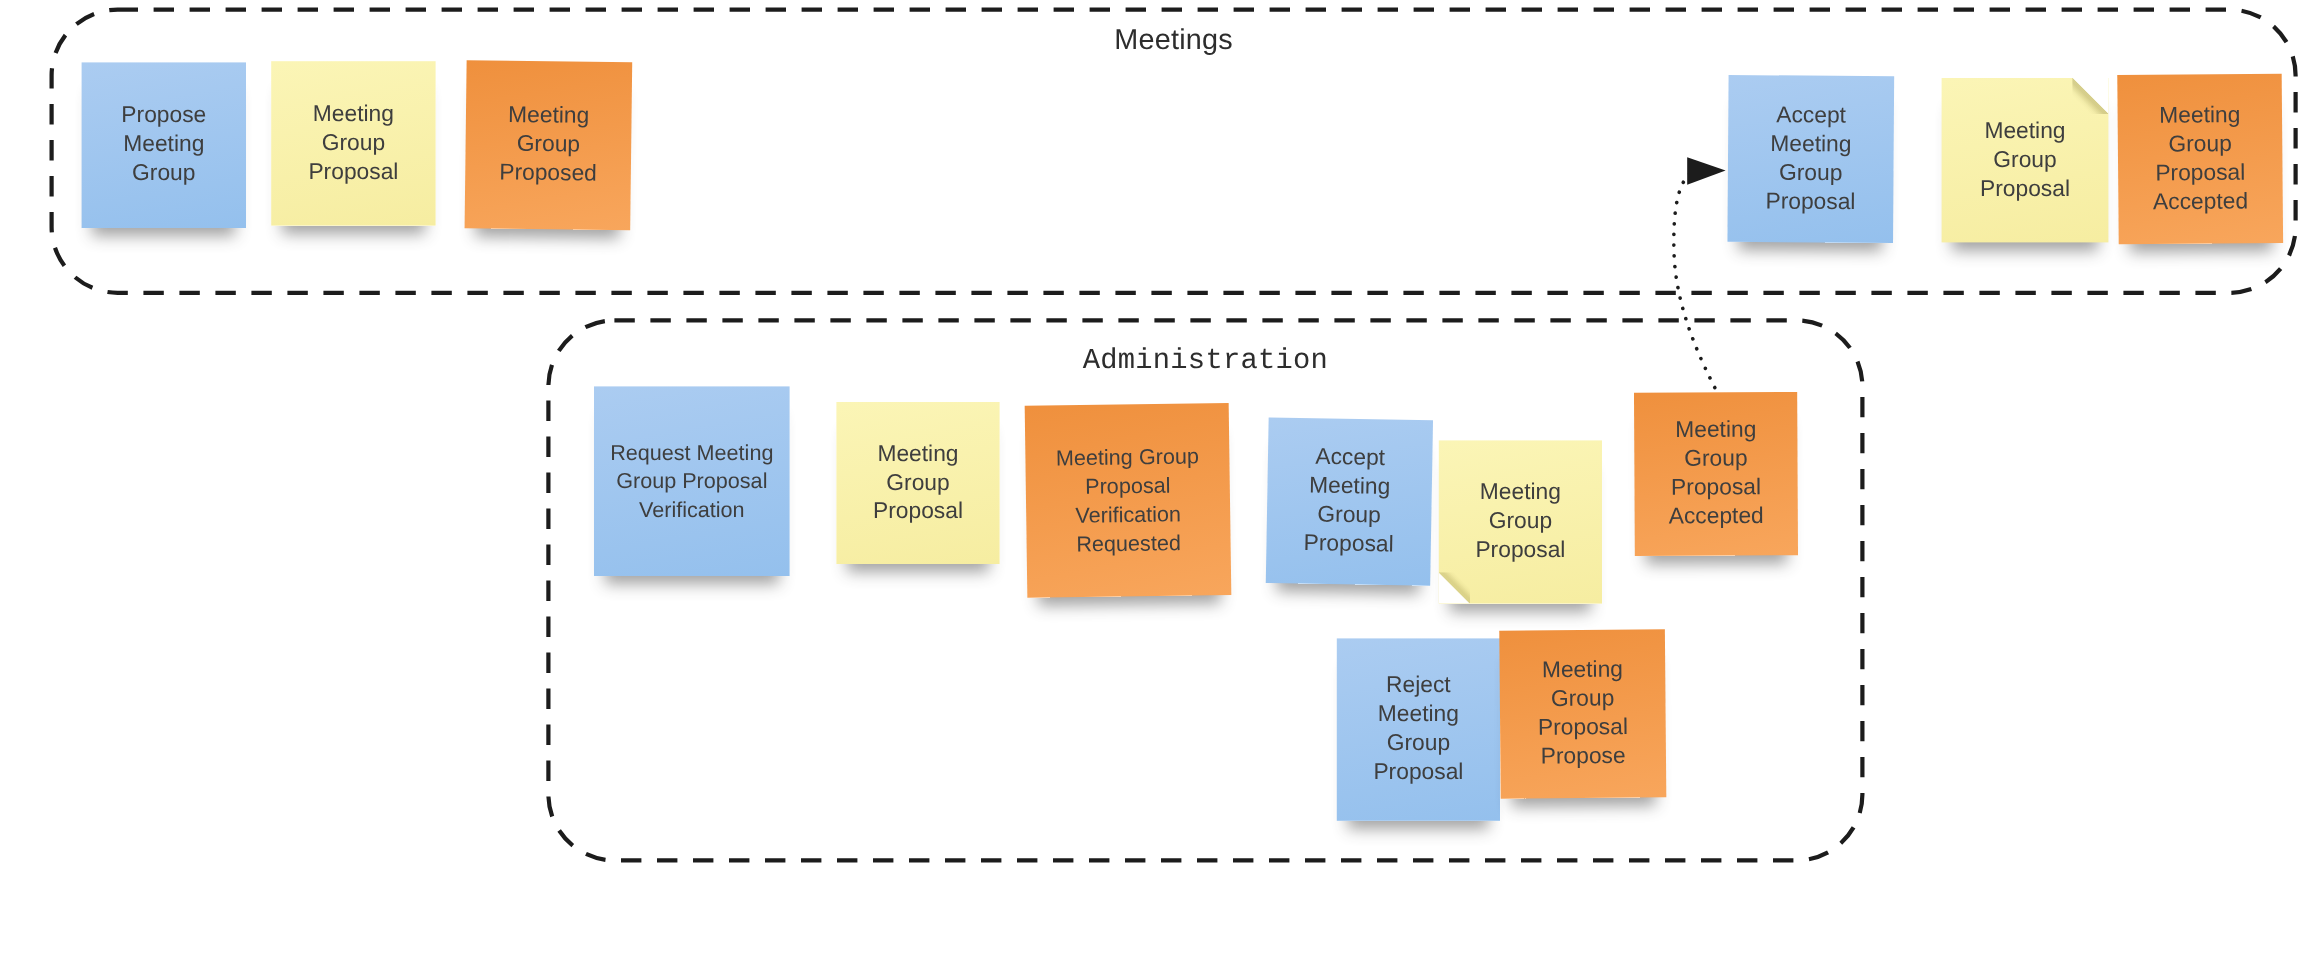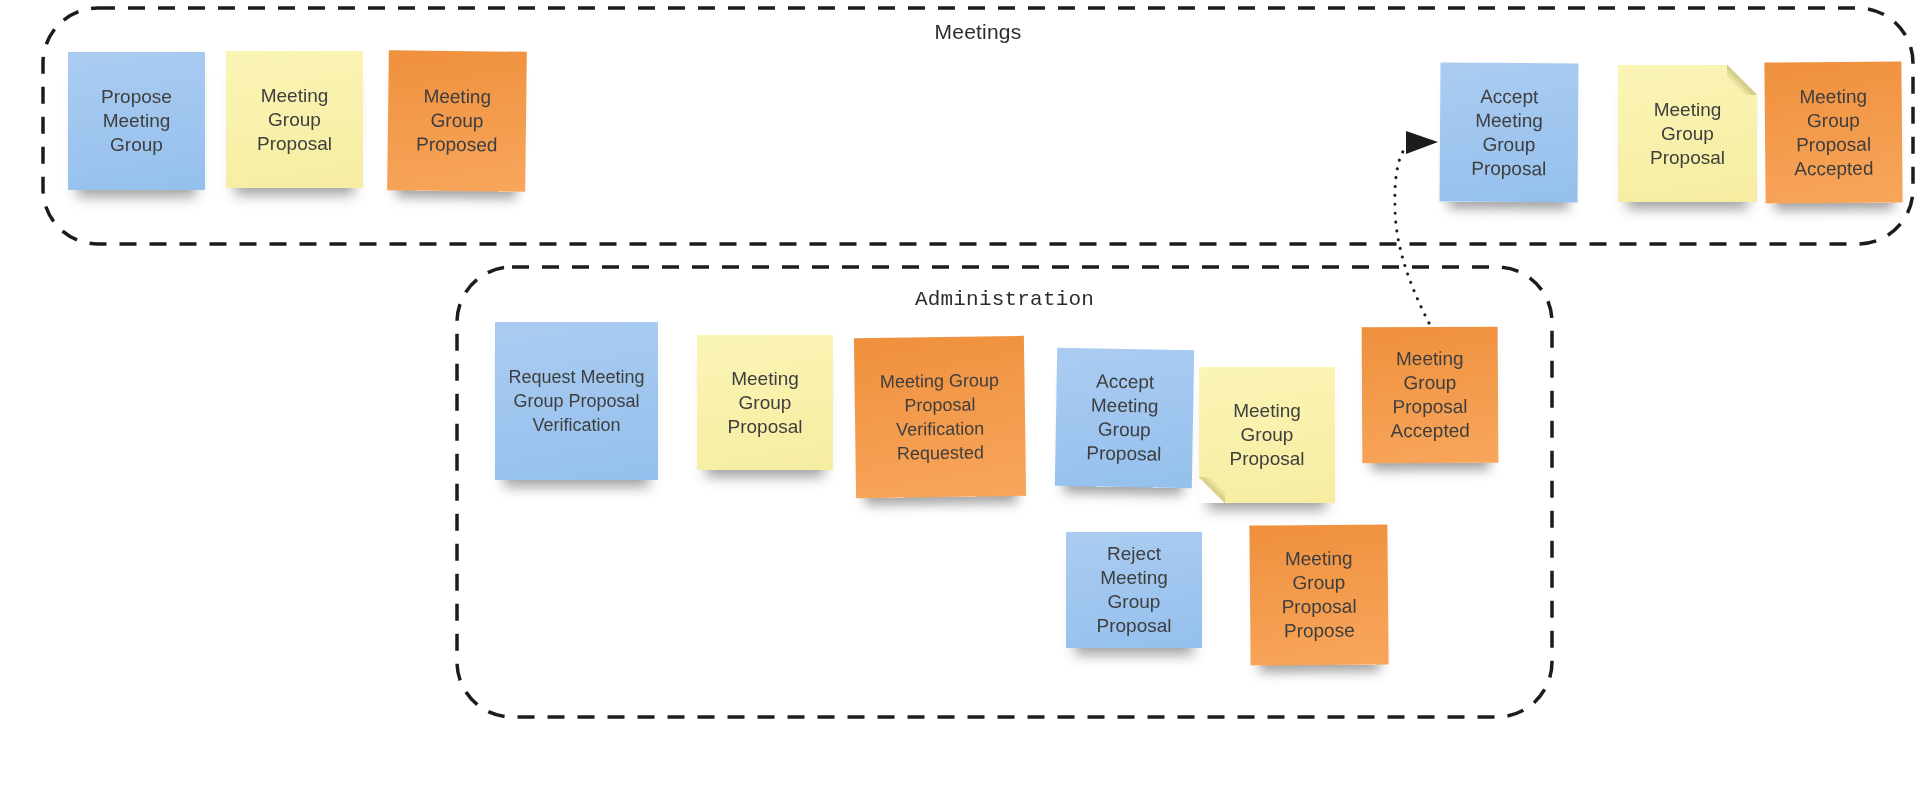--- a/index.html
+++ b/index.html
@@ -18,21 +18,21 @@
     z-index: 0;
   }
   .zone {
     position: absolute;
     z-index: 1;
     border-radius: 55px;
   }
   .zone-label {
     width: 100%;
     text-align: center;
-    font-size: 21px;
+    font-size: 24px;
     color: #2d2d2d;
     letter-spacing: 0.2px;
   }
   .zone-meetings .zone-label { padding-top: 12px; }
   .zone-administration .zone-label { padding-top: 21px; font-family: Liberation Mono, monospace; }
   .note {
     position: absolute;
     z-index: 2;
     display: flex;
     align-items: center;
@@ -112,20 +112,20 @@
       </div>
       <div class="note" style="left: 1056px; top: 349px; width: 137px; height: 138px; transform: rotate(1deg); background: linear-gradient(170deg, rgb(171, 204, 241), rgb(148, 192, 237)); color: rgb(62, 62, 62);">
         <span>Accept Meeting Group Proposal</span>
       </div>
       <div class="note fold-bl" style="left: 1199px; top: 367px; width: 136px; height: 136px; background: linear-gradient(170deg, rgb(251, 245, 182), rgb(246, 237, 161)); color: rgb(62, 62, 62);">
         <span>Meeting Group Proposal</span>
       </div>
       <div class="note" style="left: 1362px; top: 327px; width: 136px; height: 136px; transform: rotate(-0.3deg); background: linear-gradient(170deg, rgb(239, 144, 61), rgb(248, 166, 92)); color: rgb(62, 62, 62);">
         <span>Meeting Group Proposal Accepted</span>
       </div>
-      <div class="note" style="left: 1066px; top: 532px; width: 136px; height: 116px; background: linear-gradient(170deg, rgb(171, 204, 241), rgb(148, 192, 237)); color: rgb(62, 62, 62);">
+      <div class="note" style="left: 1114px; top: 532px; width: 136px; height: 152px; background: linear-gradient(170deg, rgb(171, 204, 241), rgb(148, 192, 237)); color: rgb(62, 62, 62);">
         <span>Reject Meeting Group Proposal</span>
       </div>
       <div class="note" style="left: 1250px; top: 525px; width: 138px; height: 140px; transform: rotate(-0.5deg); background: linear-gradient(170deg, rgb(239, 144, 61), rgb(248, 166, 92)); color: rgb(62, 62, 62);">
         <span>Meeting Group Proposal Propose</span>
       </div>
     </div>
 </div>
 
 </body></html>

